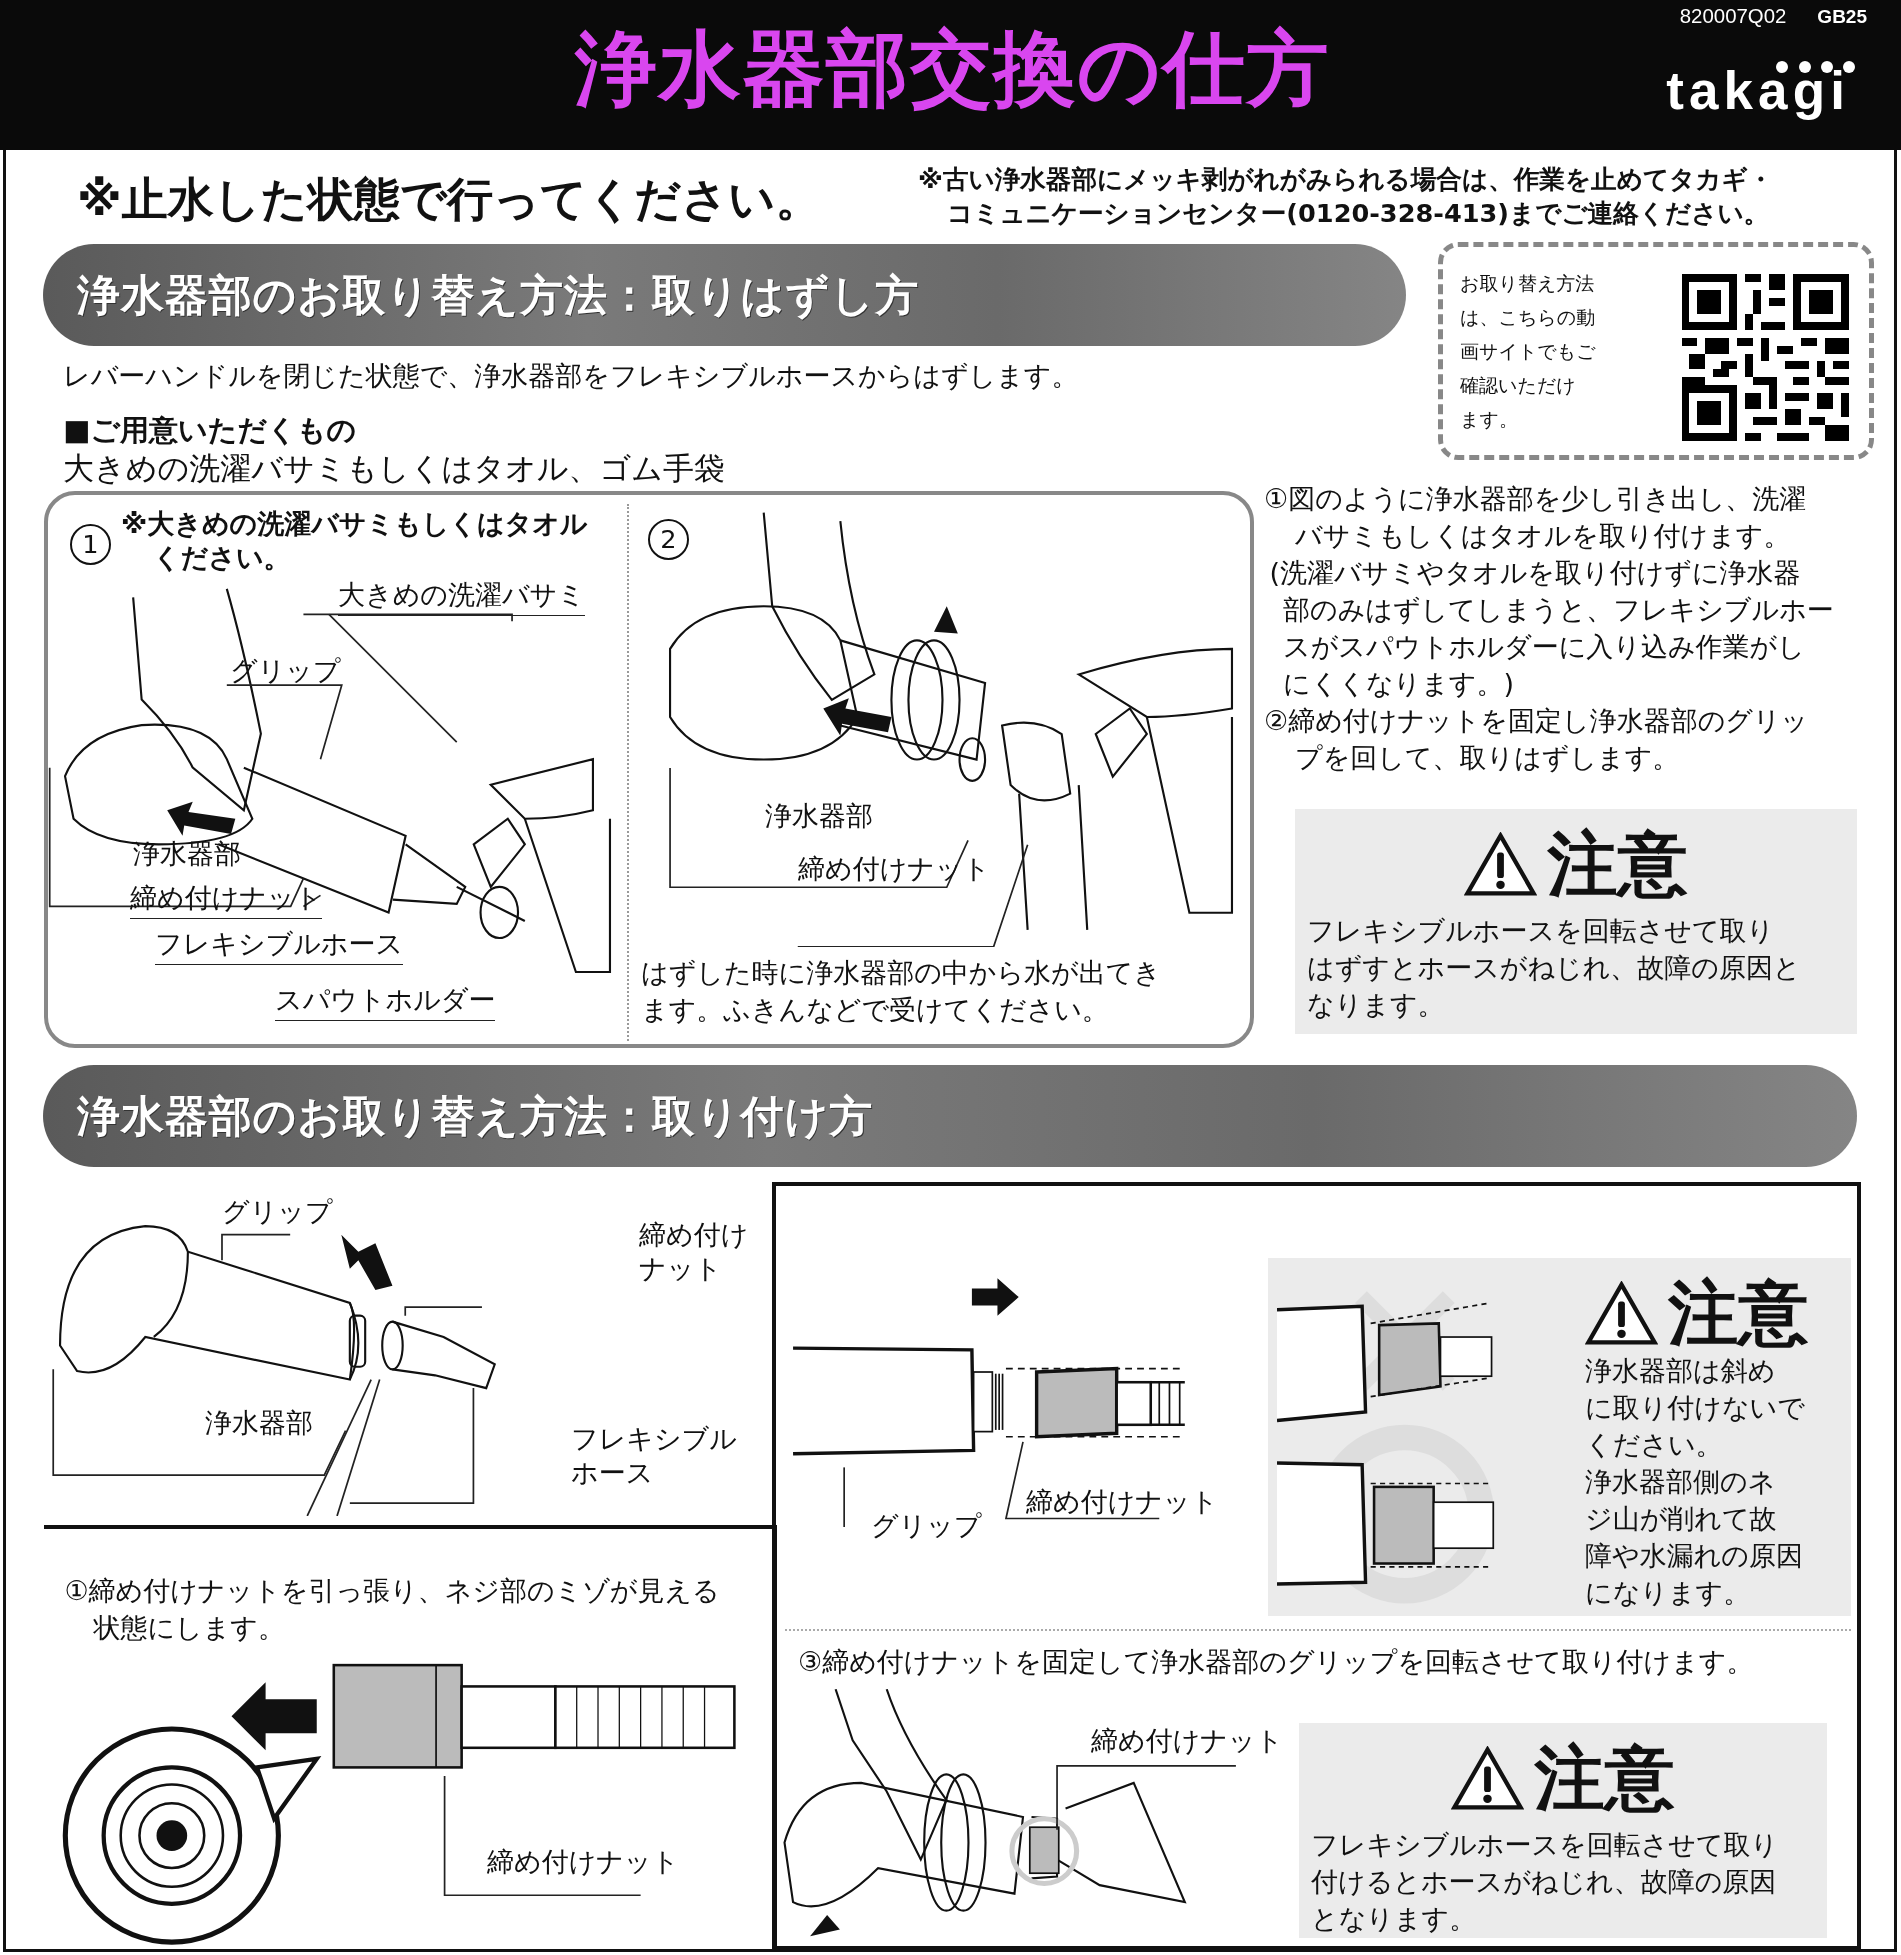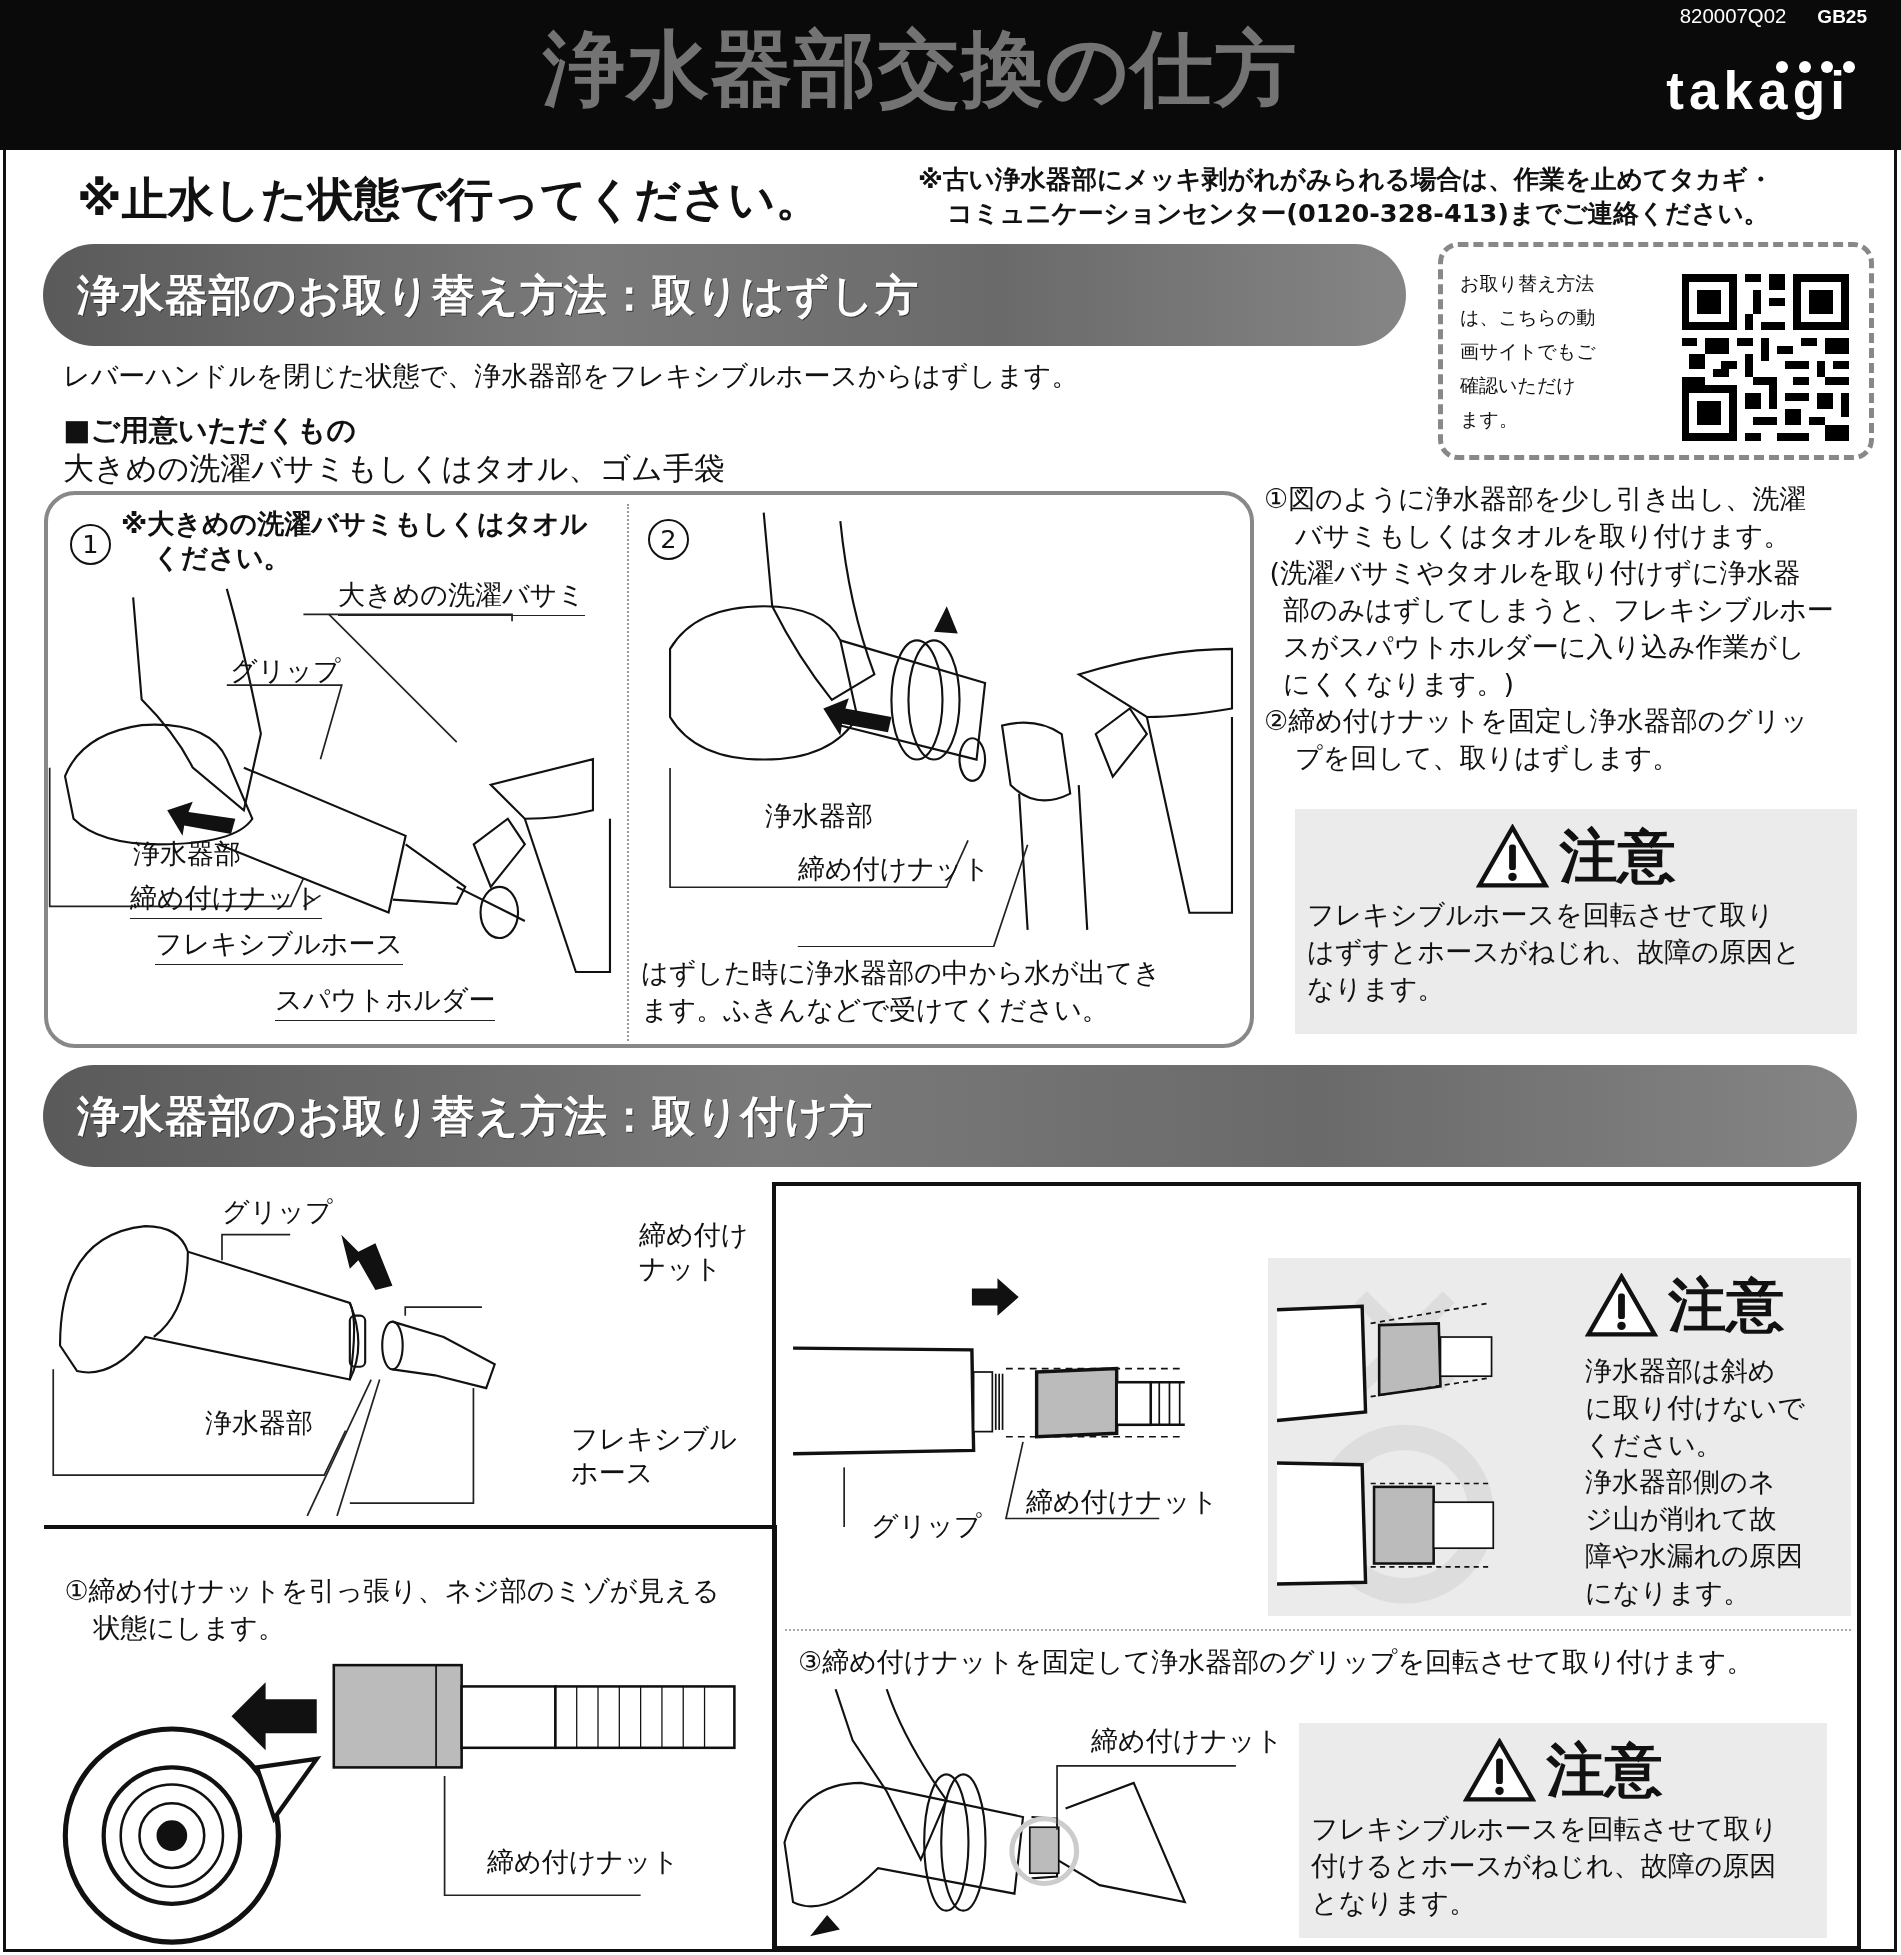--- a/index.html
+++ b/index.html
@@ -1,20 +1,20 @@
 <!DOCTYPE html>
 <html style="font-size:13.6px"><head>
 <meta charset="utf-8">
 <style>
   * { box-sizing: border-box; margin: 0; padding: 0; }
   html, body { width: 1901px; height: 1956px; background: #fff; overflow: hidden; }
   body { font-family: "DejaVu Sans", "Liberation Sans", sans-serif; color: #111; position: relative; }
 
   .header { position: absolute; left: 0; top: 0; width: 1901px; height: 150px; background: #0a0a0a; }
-  .title { position: absolute; left: 543px; top: 15.3px; font-size: 82px; font-weight: bold; color: #737373; letter-spacing: 1.7px; }
+  .title { position: absolute; left: 575px; top: 15.3px; font-size: 82px; font-weight: bold; color: #d946ef; letter-spacing: 1.7px; }
   .docid { position: absolute; right: 34px; top: 5.1px; color: #fff; font-size: 20.4px; font-family: "Liberation Sans", sans-serif; }
   .docid span { margin-left: 31px; font-weight: bold; font-size: 19px; }
   .logo { position: absolute; right: 51px; top: 60px; color: #fff; font-family: "Liberation Sans", sans-serif; font-weight: bold; font-size: 53px; letter-spacing: 5.1px; }
   .logo-dots { position: absolute; right: 46px; top: 61px; display: flex; gap: 10.2px; }
   .logo-dots i { width: 12px; height: 12px; border-radius: 50%; background: #fff; display: block; }
 
   .frame { position: absolute; left: 3.4px; top: 150px; width: 1894px; height: 1802px; border: 3.4px solid #111; border-top: none; }
 
   .stop-note { position: absolute; left: 77px; top: 169px; font-size: 46px; font-weight: bold; }
   .contact-note { position: absolute; left: 918px; top: 162px; font-size: 25.6px; font-weight: bold; line-height: 34px; }
@@ -39,21 +39,21 @@
   .step1-note { position: absolute; left: 73px; top: 12px; font-size: 27px; font-weight: bold; line-height: 34px; }
   .lbl { position: absolute; font-size: 27px; white-space: nowrap; border-bottom: 1.7px solid #222; padding-bottom: 1.7px; }
   .water-note { position: absolute; left: 593px; top: 460px; font-size: 27px; line-height: 37px; font-family: Liberation Serif, serif; }
 
   .steps-right { position: absolute; left: 1264px; top: 480px; width: 613px; font-size: 27px; line-height: 37px; }
   .steps-right p { padding-left: 31px; text-indent: -31px; }
   .steps-right .paren { padding-left: 19px; text-indent: -13.6px; }
 
   .caution { position: absolute; background: #ebebeb; }
   .caution .ch { display: flex; align-items: center; justify-content: center; gap: 10.2px; }
-  .caution .ch .cw { font-size: 58px; font-weight: bold; }
+  .caution .ch .cw { font-size: 70px; font-weight: bold; }
   .caution .cb { font-size: 27px; line-height: 37px; }
   .caution1 { left: 1295px; top: 809px; width: 562px; height: 225px; padding: 8.5px 12px; }
 
   .install-left-top { position: absolute; left: 43px; top: 1175px; width: 733px; height: 341px; }
   .install-left-bottom { position: absolute; left: 44px; top: 1525px; width: 733px; height: 422px; border: 4.3px solid #111; border-bottom: none; border-left: none; border-right: 4.3px solid #111; }
   .step1-install { position: absolute; left: 20.4px; top: 43px; font-size: 27px; line-height: 37px; }
 
   .install-right { position: absolute; left: 772px; top: 1182px; width: 1089px; height: 768px; border: 4.3px solid #111; }
   .step2-install { position: absolute; left: 22px; top: 17px; font-size: 27px; }
   .step3-install { position: absolute; left: 22px; top: 458px; font-size: 27px; }

